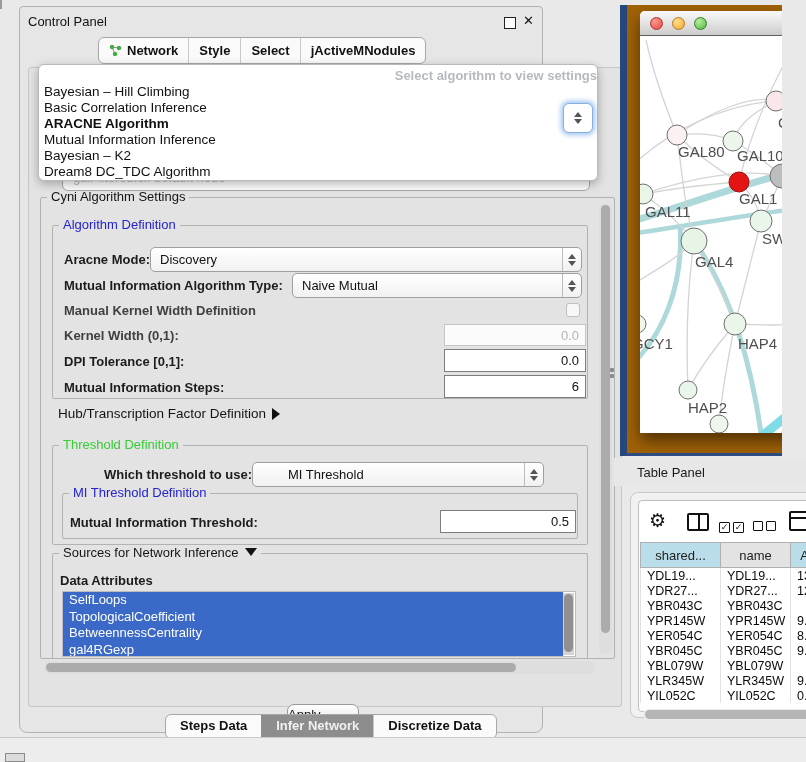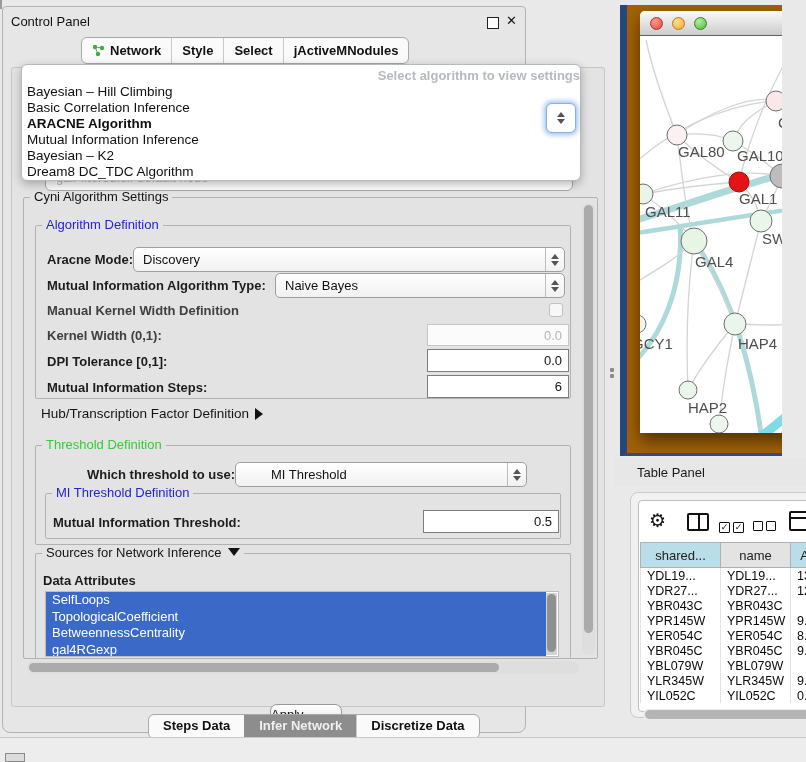--- a/index.html
+++ b/index.html
@@ -1,21 +1,21 @@
 <!DOCTYPE html>
 <html><head>
 <meta charset="utf-8">
 <style>
   html,body{margin:0;padding:0;}
   body{font-family:"Liberation Sans","DejaVu Sans",sans-serif;background:#e9e9e9;}
   #page{position:relative;width:806px;height:762px;background:#e9e9e9;overflow:hidden;}
   .abs{position:absolute;}
 
   
-  #control-panel{left:2px;top:6px;width:524px;height:727px;background:#e6e6e6;
+  #control-panel{left:19px;top:6px;width:524px;height:727px;background:#e6e6e6;
     border:1px solid #b3b3b3;border-radius:4px 4px 8px 8px;box-sizing:border-box;}
   #cp-title{left:8px;top:7px;font-size:13px;color:#111;}
   .float-icon{right:26px;top:10px;width:10px;height:10px;border:1.6px solid #222;background:#fff;}
   .close-icon{right:8px;top:6px;font-size:13px;font-weight:bold;color:#111;}
 
   
   #top-tabs{left:78px;top:30px;height:25px;display:flex;border:1px solid #a8a8a8;
     border-radius:6px;overflow:hidden;background:#fafafa;}
   .ttab{display:flex;align-items:center;gap:5px;padding:0 10px;font-size:13px;font-weight:bold;
     color:#111;line-height:23px;border-left:1px solid #c9c9c9;white-space:nowrap;}
@@ -223,21 +223,21 @@
     <div class="abs blabel" style="left:44px;top:245px;">Aracne Mode:</div>
     <div class="abs combo" style="left:130px;top:240px;width:432px;height:25px;">
       <span class="val">Discovery</span>
       <span class="stepper">
           <span class="tri-up"></span>
           <span class="tri-down"></span>
         </span>
     </div>
     <div class="abs blabel" style="left:44px;top:271px;">Mutual Information Algorithm Type:</div>
     <div class="abs combo" style="left:272px;top:266px;width:290px;height:25px;">
-      <span class="val">Naive Bayes</span>
+      <span class="val">Naive Mutual</span>
       <span class="stepper">
           <span class="tri-up"></span>
           <span class="tri-down"></span>
         </span>
     </div>
     <div class="abs blabel dis" style="left:44px;top:296px;">Manual Kernel Width Definition</div>
     <div class="abs checkbox" style="left:546px;top:296px;"></div>
     <div class="abs blabel dis" style="left:44px;top:321px;">Kernel Width (0,1):</div>
     <div class="abs tfield dis" style="left:424px;top:317px;width:142px;height:22px;">0.0</div>
     <div class="abs blabel" style="left:44px;top:347px;">DPI Tolerance [0,1]:</div>

